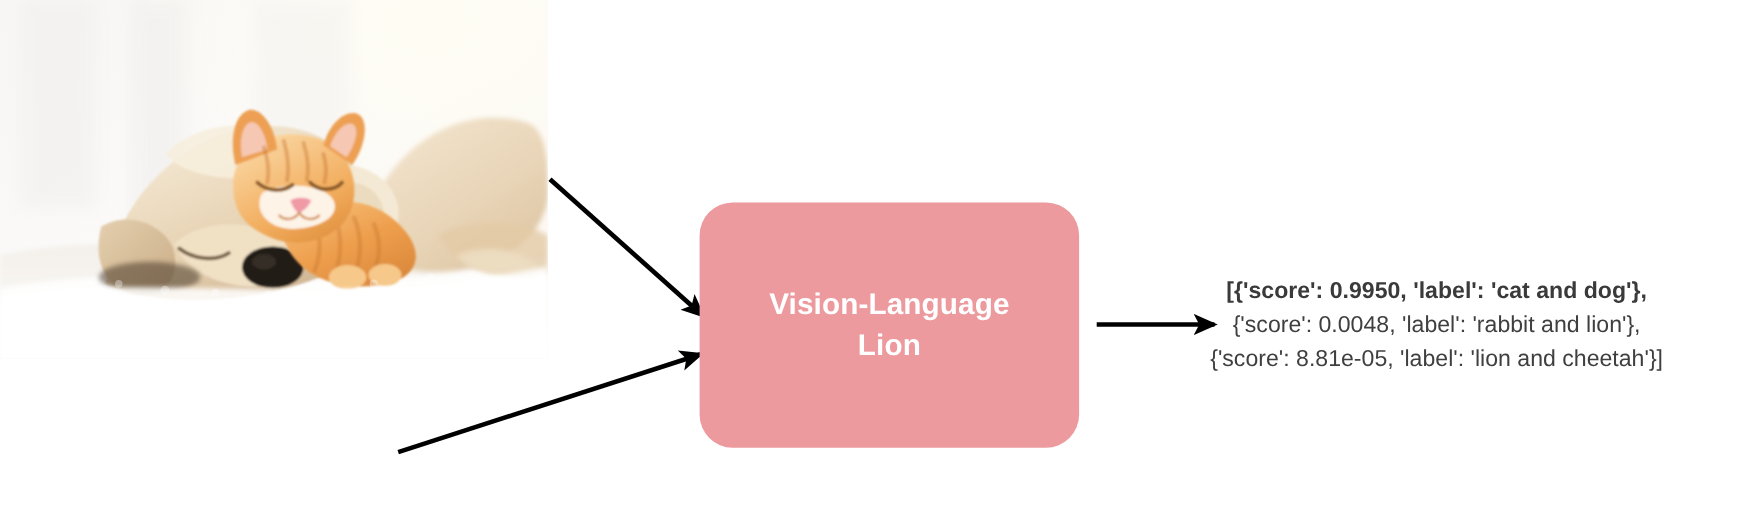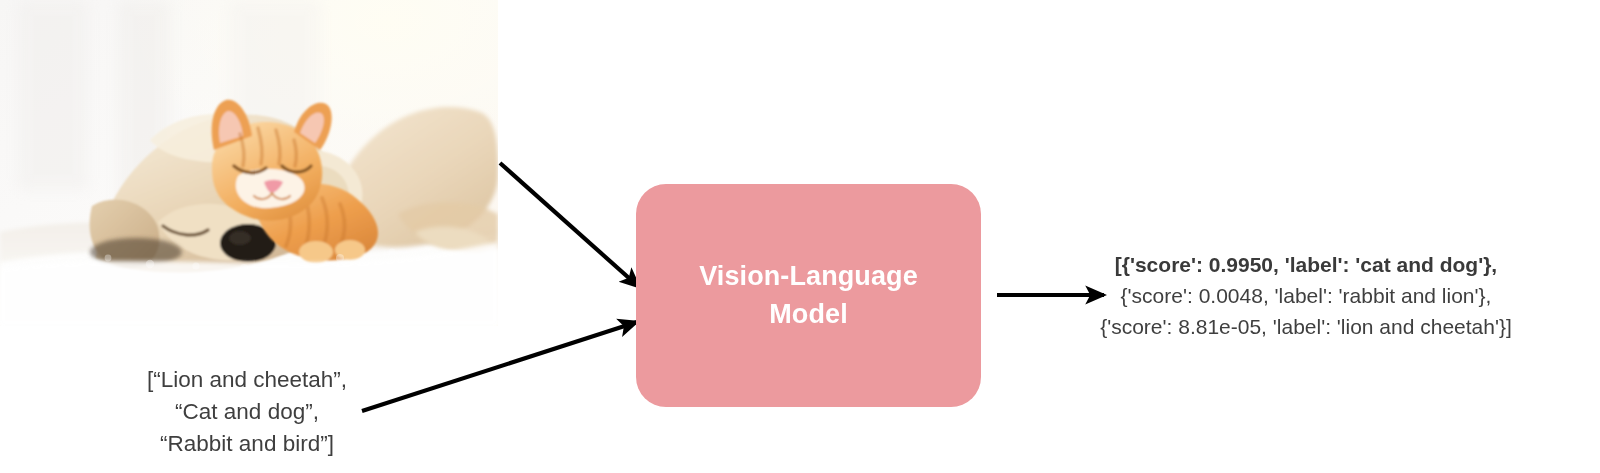--- a/index.html
+++ b/index.html
@@ -266,26 +266,23 @@
 
     <line x1="500" y1="163" x2="639" y2="287" stroke="#000000" stroke-width="4.2" marker-end="url(#arrowHead)"></line>
 
     <line x1="362" y1="411" x2="637" y2="322" stroke="#000000" stroke-width="4.2" marker-end="url(#arrowHead)"></line>
 
     <line x1="997" y1="295" x2="1104" y2="295" stroke="#000000" stroke-width="4.2" marker-end="url(#arrowHead)"></line>
   </svg>
 
   <div id="model-box">
     <div id="model-box-label">Vision-Language
-Model</div>
+Lion</div>
   </div>
 
-  <div id="prompt-list">[“Lion and cheetah”,
-“Cat and dog”,
-“Rabbit and bird”]</div>
 
   <div id="output-block">
     <div class="pred-line top">[{'score': 0.9950, 'label': 'cat and dog'},</div>
     <div class="pred-line">{'score': 0.0048, 'label': 'rabbit and lion'},</div>
     <div class="pred-line">{'score': 8.81e-05, 'label': 'lion and cheetah'}]</div>
   </div>
 
 </div>
 
 </body></html>

